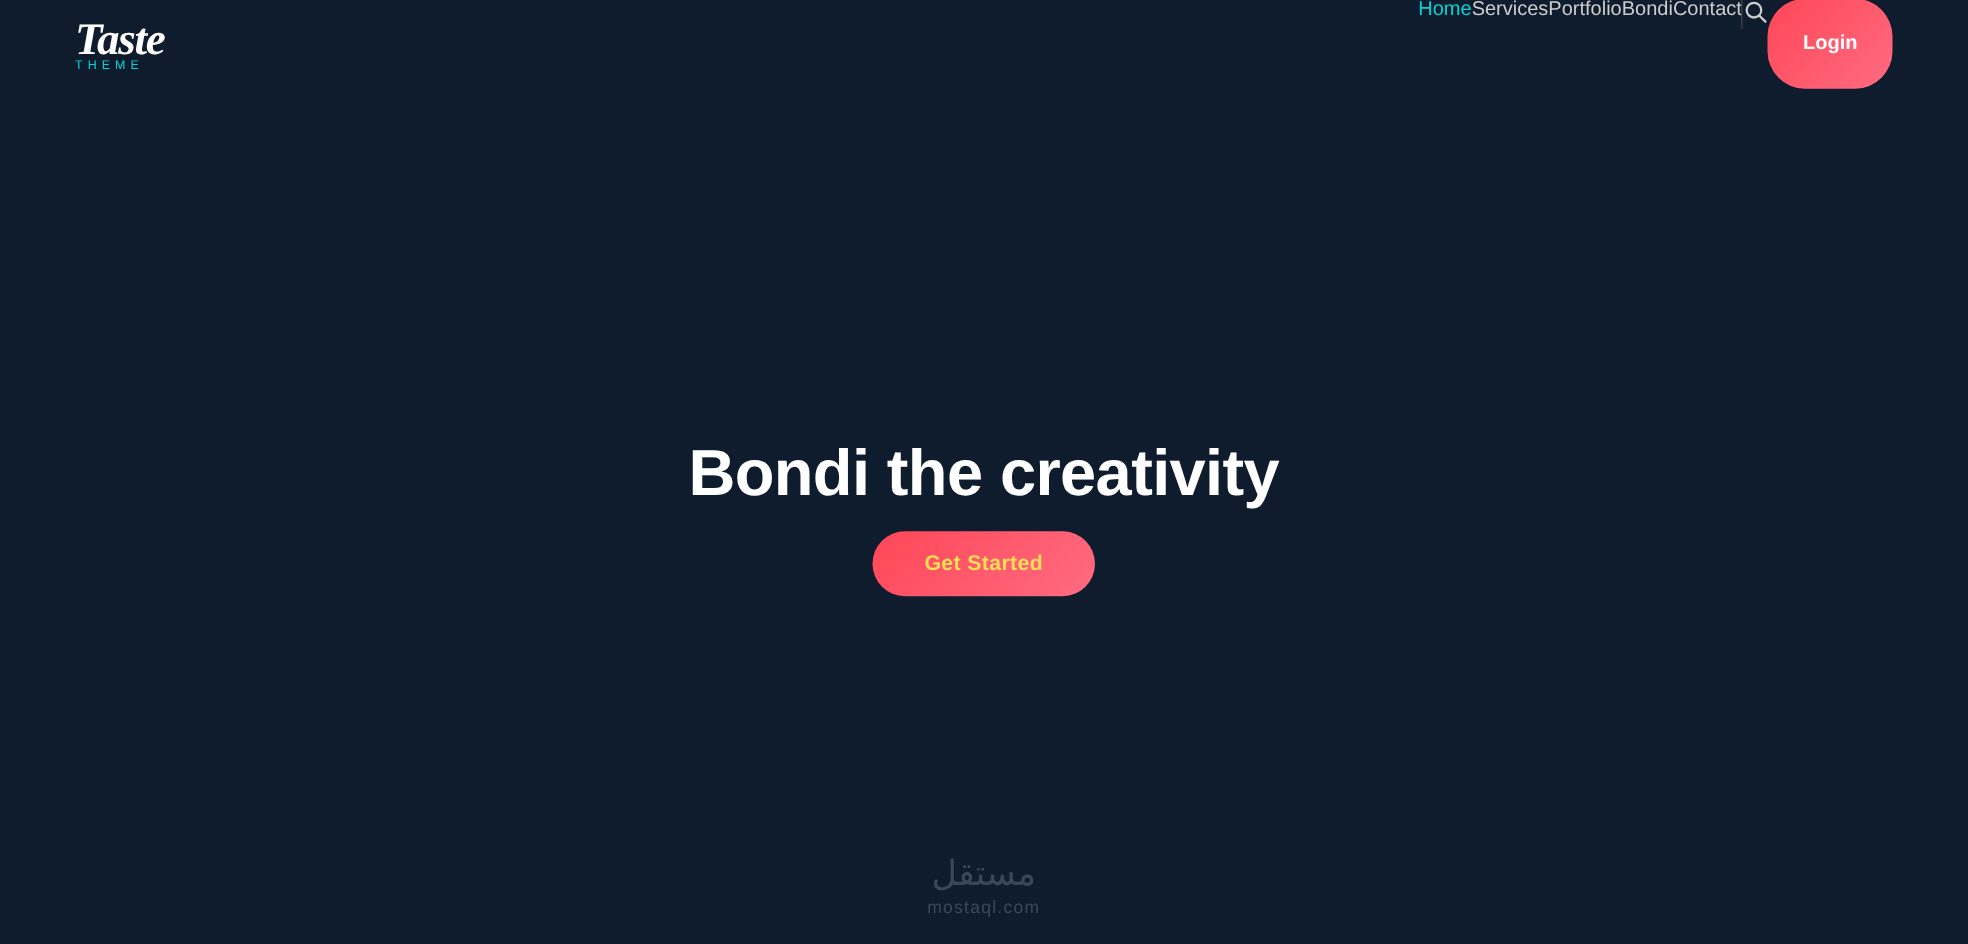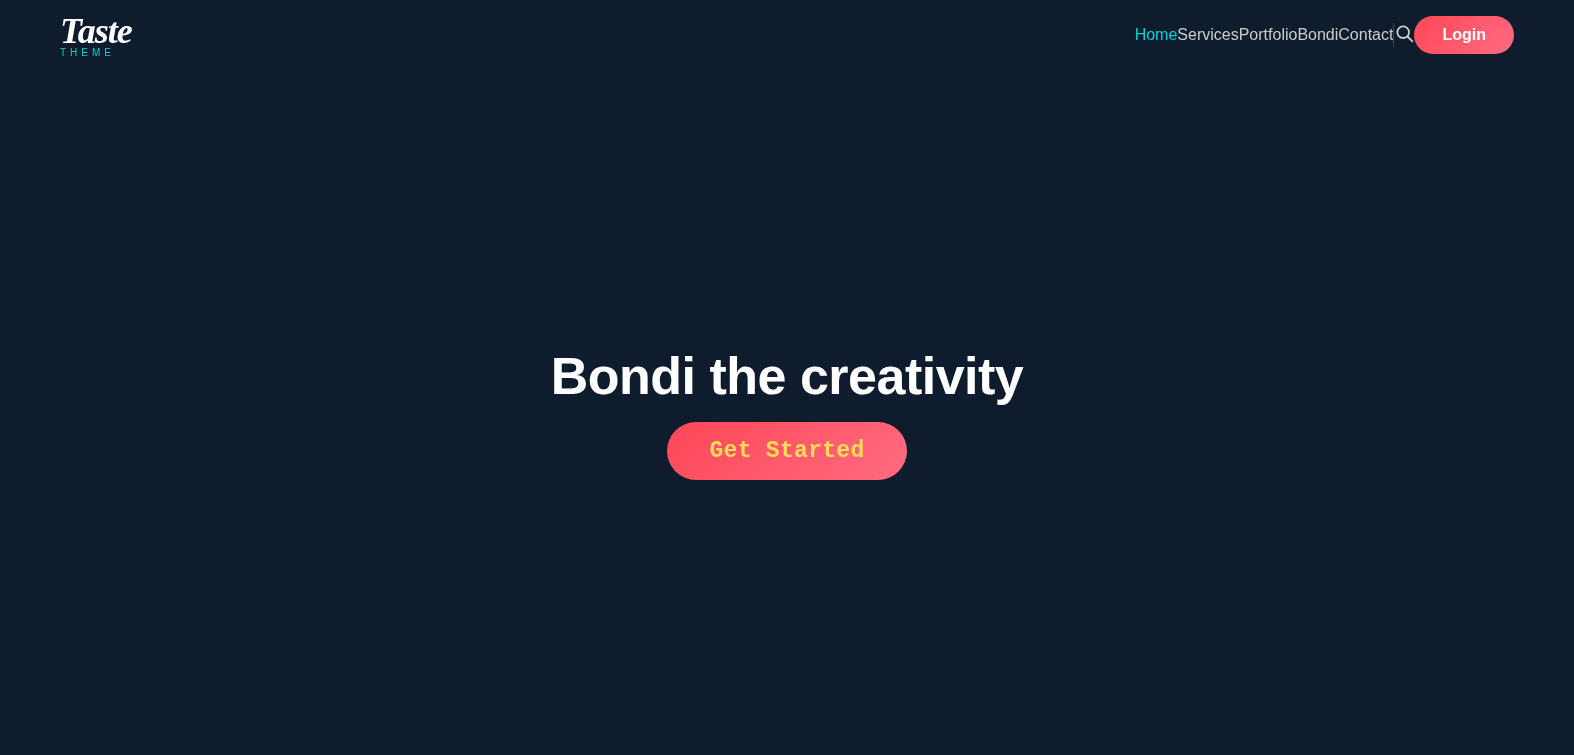--- a/index.html
+++ b/index.html
@@ -48,21 +48,20 @@
     .logo-sub {
       font-size: 10px;
       letter-spacing: 4px;
       color: #00d4d4;
       text-transform: uppercase;
       margin-top: -2px;
     }
 
     nav {
       display: flex;
-      align-items: center;
     }
 
     .nav-link {
       color: #cccccc;
       text-decoration: none;
       font-size: 16px;
       font-weight: 500;
       cursor: pointer;
     }
 
@@ -79,21 +78,21 @@
     .search-icon-wrapper {
       color: #cccccc;
       font-size: 20px;
       cursor: pointer;
     }
 
     .login-btn {
       background: linear-gradient(135deg, #ff4757, #ff6b81);
       color: #ffffff;
       border: none;
-      padding: 10px 28px;
+      padding: 27px 28px;
       border-radius: 30px;
       font-size: 16px;
       font-weight: 600;
       cursor: pointer;
     }
 
     
     .hero {
       display: flex;
       flex-direction: column;
@@ -117,25 +116,24 @@
       color: #888fa8;
       margin-bottom: 40px;
     }
 
     .get-started-btn {
       background: linear-gradient(135deg, #ff4757, #ff6b81);
       color: #ffdd57;
       border: none;
       padding: 16px 42px;
       border-radius: 35px;
-      font-size: 23px;
+      font-size: 17px;
       font-weight: 600;
       cursor: pointer;
       letter-spacing: 0.3px;
-      font-family: Liberation Mono, monospace;
     }
 
     
     .watermark {
       position: absolute;
       bottom: 20px;
       left: 50%;
       transform: translateX(-50%);
       text-align: center;
       opacity: 0.35;
@@ -183,13 +181,17 @@
     </span>
 
     <button class="login-btn">Login</button>
   </nav>
 </header>
 
 <main class="hero">
   <h1 class="hero-title">Bondi the creativity</h1>
   <button class="get-started-btn">Get Started</button>
 
+  <div class="watermark">
+    <span class="watermark-arabic">مستقل</span>
+    <span class="watermark-latin">mostaql.com</span>
+  </div>
 </main>
 
 </body></html>

